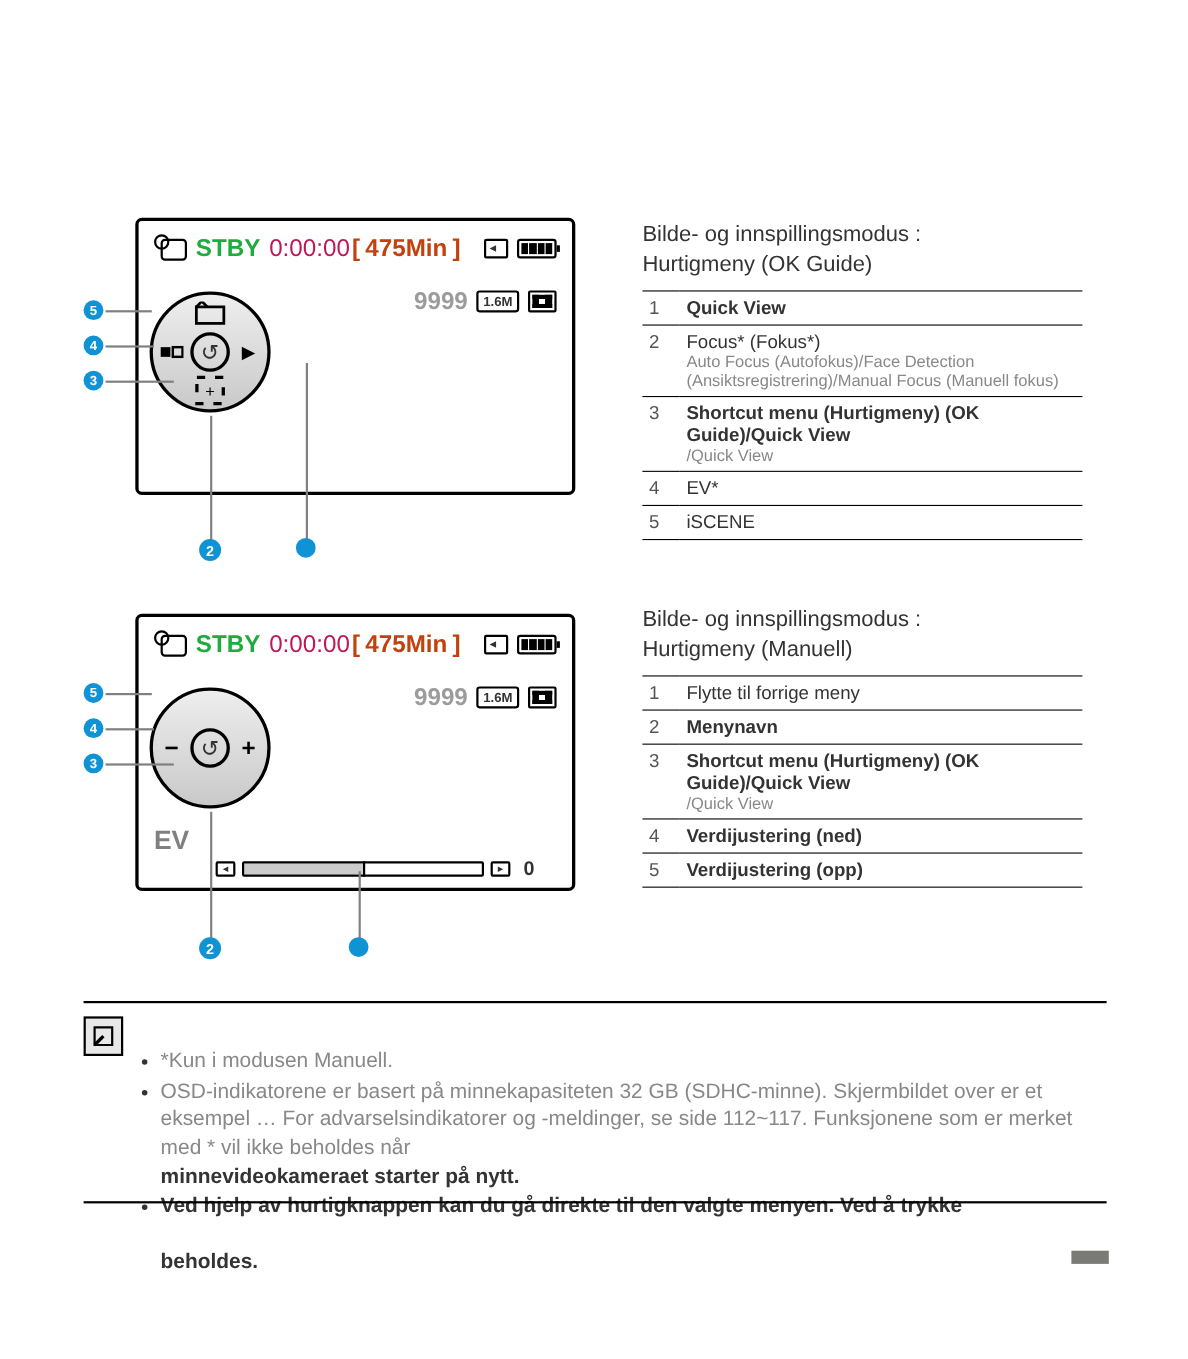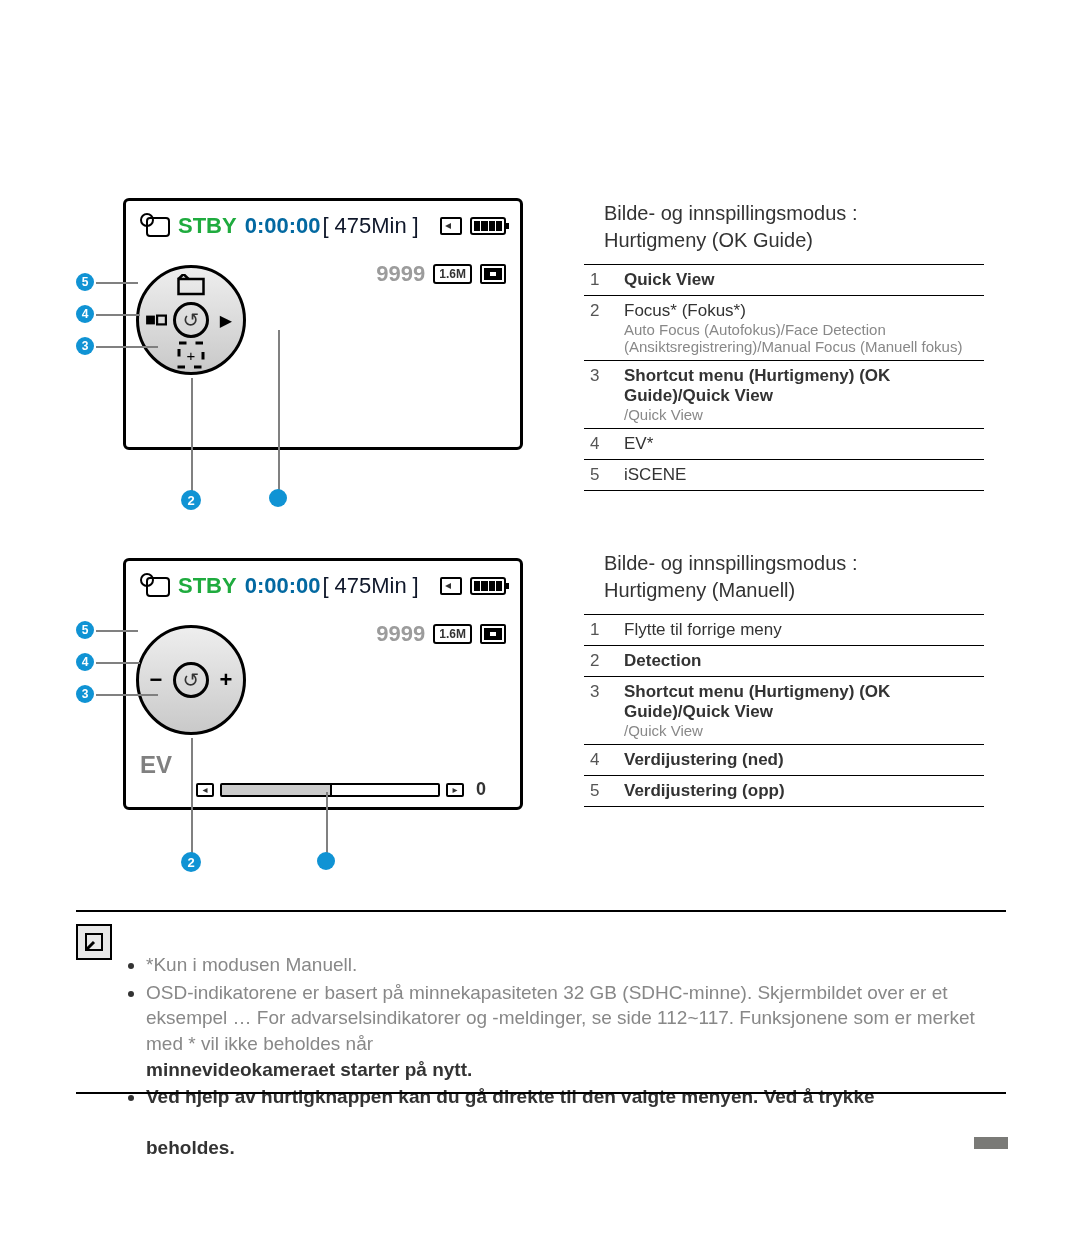--- a/index.html
+++ b/index.html
@@ -9,22 +9,22 @@
   html,body{margin:0;padding:0;background:#fff;}
   .page{width:var(--page-w);height:var(--page-h);position:relative;font-family:Arial,Helvetica,sans-serif;color:var(--dark);}
   .page *{box-sizing:border-box;}
   .hr{border:none;border-top:2px solid #000;margin:0;}
   .callout{position:absolute;width:20px;height:20px;border-radius:50%;background:var(--accent);color:#fff;font-size:13px;font-weight:bold;display:flex;align-items:center;justify-content:center;}
   .callout.small{width:18px;height:18px;font-size:12px;}
   .dot{width:18px;height:18px;border-radius:50%;background:var(--accent);position:absolute;}
   .lcd{position:absolute;width:400px;height:252px;border:3px solid #000;border-radius:6px;background:#fff;overflow:visible;}
   .lcd-top{position:absolute;top:12px;left:0;right:0;display:flex;align-items:center;padding:0 14px;gap:8px;}
   .stby{color:#1fab3e;font-weight:bold;font-size:22px;text-shadow:0 0 1px #fff;}
-  .tcode{color:#0369a1;font-weight:bold;font-size:22px;}
-  .remain{font-weight:normal;font-size:22px;color:#0f172a;position:relative;padding:0 6px;}
+  .tcode{color:#be185d;font-weight:normal;font-size:22px;}
+  .remain{font-weight:bold;font-size:22px;color:#c2410c;position:relative;padding:0 6px;}
   .remain::before{content:"[";position:absolute;left:-6px;}
   .remain::after{content:"]";position:absolute;right:-6px;}
   .lcd-top .spacer{flex:1;}
   .iconbox{border:2px solid #000;border-radius:3px;padding:1px 4px;font-size:12px;font-weight:bold;display:inline-flex;align-items:center;justify-content:center;}
   .battery{width:36px;height:18px;border:2px solid #000;border-radius:3px;position:relative;}
   .battery::after{content:"";position:absolute;right:-5px;top:4px;width:3px;height:6px;background:#000;}
   .battery .fill{position:absolute;inset:2px;display:flex;gap:1px;}
   .battery .fill span{flex:1;background:#000;}
   .row2{position:absolute;top:60px;right:14px;display:flex;align-items:center;gap:8px;}
   .count{font-size:22px;font-weight:bold;color:#9c9c9c;text-shadow:1px 1px 0 #fff;}
@@ -38,21 +38,21 @@
   .wheel .pad.bottom{bottom:6px;left:50%;transform:translateX(-50%);width:30px;height:22px;}
   .wheel .pad.left{left:6px;top:50%;transform:translateY(-50%);width:22px;height:30px;}
   .ev-label{position:absolute;font-size:24px;font-weight:bold;color:#808080;text-shadow:1px 1px 0 #fff;}
   .slider-wrap{position:absolute;display:flex;align-items:center;gap:6px;}
   .slider{width:220px;height:14px;border:2px solid #000;border-radius:2px;background:linear-gradient(to right,#ccc 0 50%,#fff 50% 100%);position:relative;}
   .slider .tick{position:absolute;left:50%;top:-2px;bottom:-2px;width:2px;background:#000;}
   .arrow-btn{width:18px;height:14px;border:2px solid #000;border-radius:2px;display:flex;align-items:center;justify-content:center;font-size:10px;}
   .lead{position:absolute;background:#808080;}
   .lead.h{height:2px;}
   .lead.v{width:2px;}
-  .caption{position:absolute;font-size:20px;line-height:1.35;margin-left:20px;}
+  .caption{position:absolute;font-size:20px;line-height:1.35;}
   table.tbl{position:absolute;border-collapse:collapse;width:400px;font-size:17px;}
   table.tbl td{border-top:1.5px solid #000;padding:5px 6px;vertical-align:top;}
   table.tbl tr:last-child td{border-bottom:1.5px solid #000;}
   table.tbl td:first-child{width:34px;color:#555;}
   table.tbl .bold{font-weight:bold;}
   table.tbl .sub{display:block;color:#888;font-size:15px;}
   .note-icon{position:absolute;width:36px;height:36px;border:2px solid #000;background:#e8e8e8;display:flex;align-items:center;justify-content:center;}
   .note-icon svg{width:24px;height:24px;}
   .notes{position:absolute;font-size:19px;line-height:1.35;margin-top:34px;}
   .notes ul{margin:0;padding-left:18px;}
@@ -210,21 +210,21 @@
   <span>Hurtigmeny (Manuell)</span>
 </div>
 <table class="tbl" style="left:584px;top:614px;">
   <tbody>
         <tr>
           <td>1</td>
           <td>Flytte til forrige meny</td>
         </tr>
   <tr>
           <td>2</td>
-          <td class="bold">Detection</td>
+          <td class="bold">Menynavn</td>
         </tr>
   <tr>
           <td>3</td>
           <td><span class="bold">Shortcut menu (Hurtigmeny) (OK Guide)/Quick View</span><span class="sub">/Quick View</span></td>
         </tr>
   <tr>
           <td>4</td>
           <td class="bold">Verdijustering (ned)</td>
         </tr>
   <tr>

